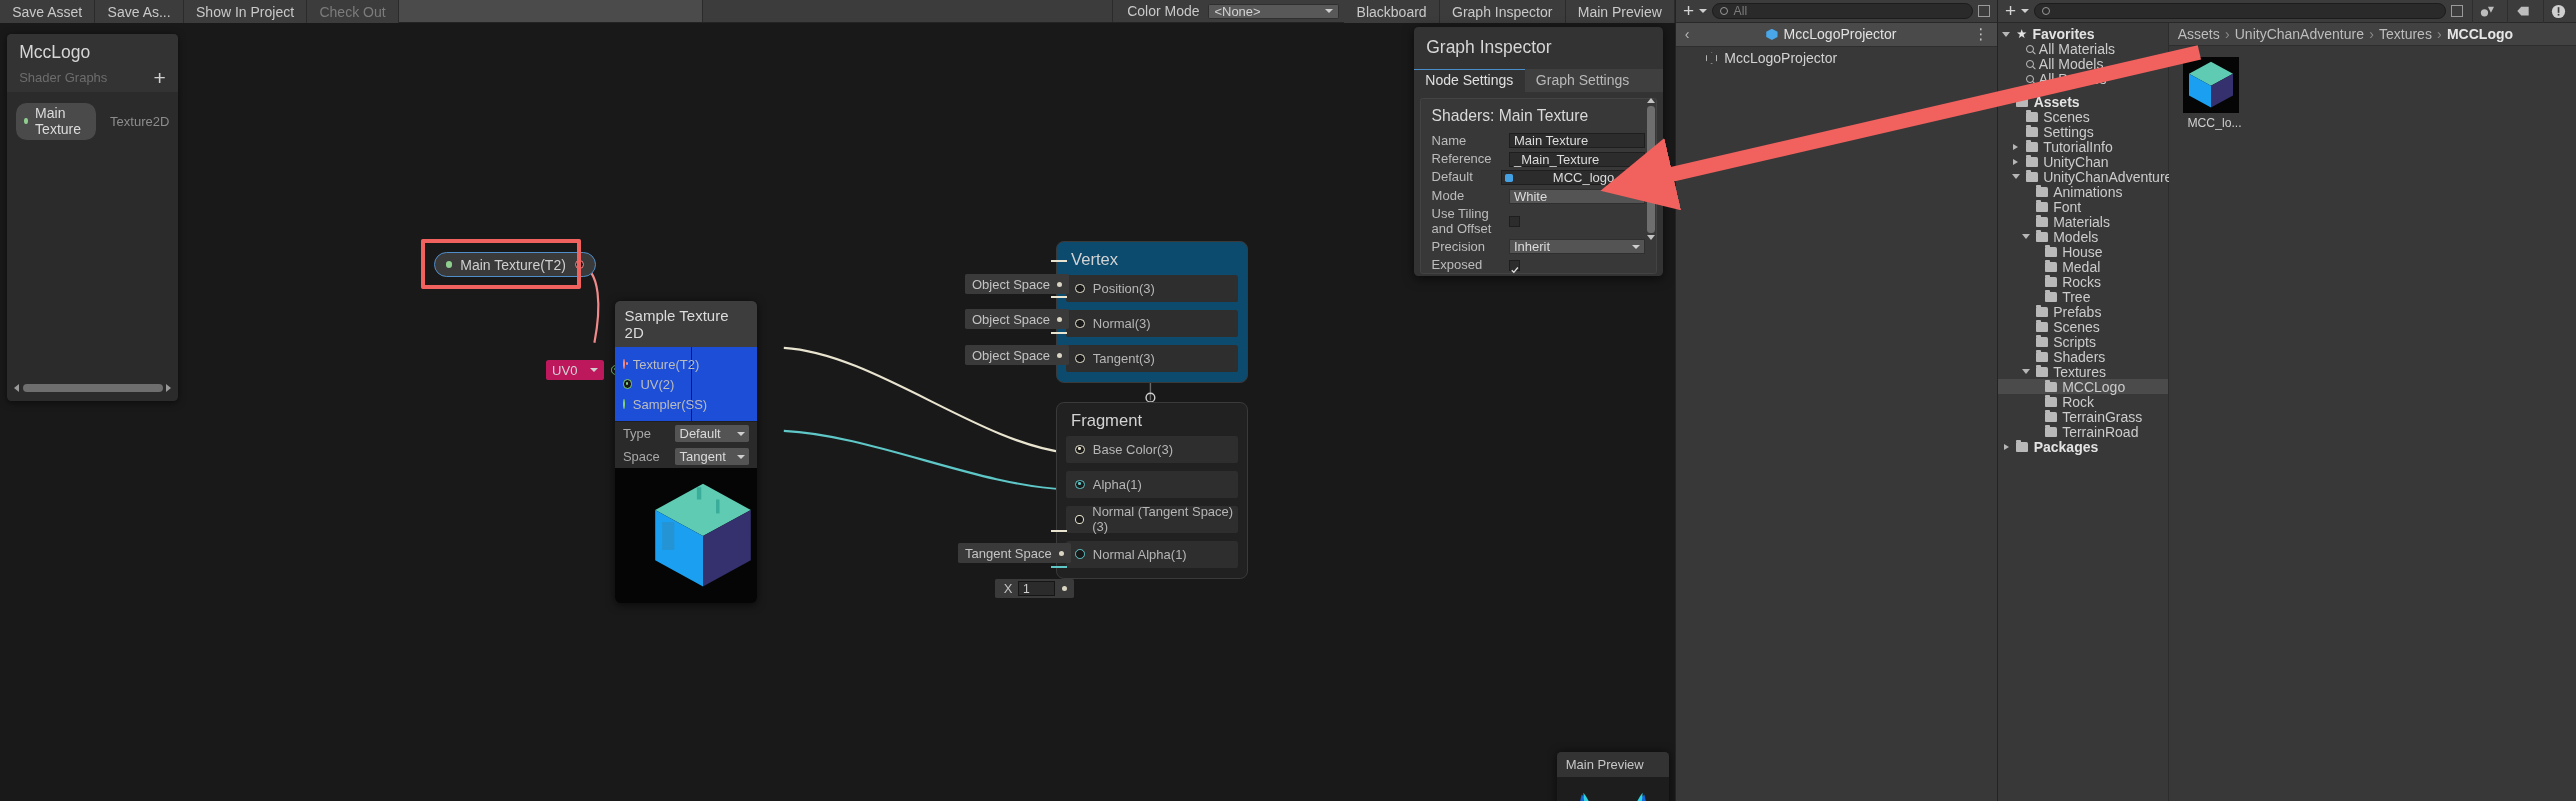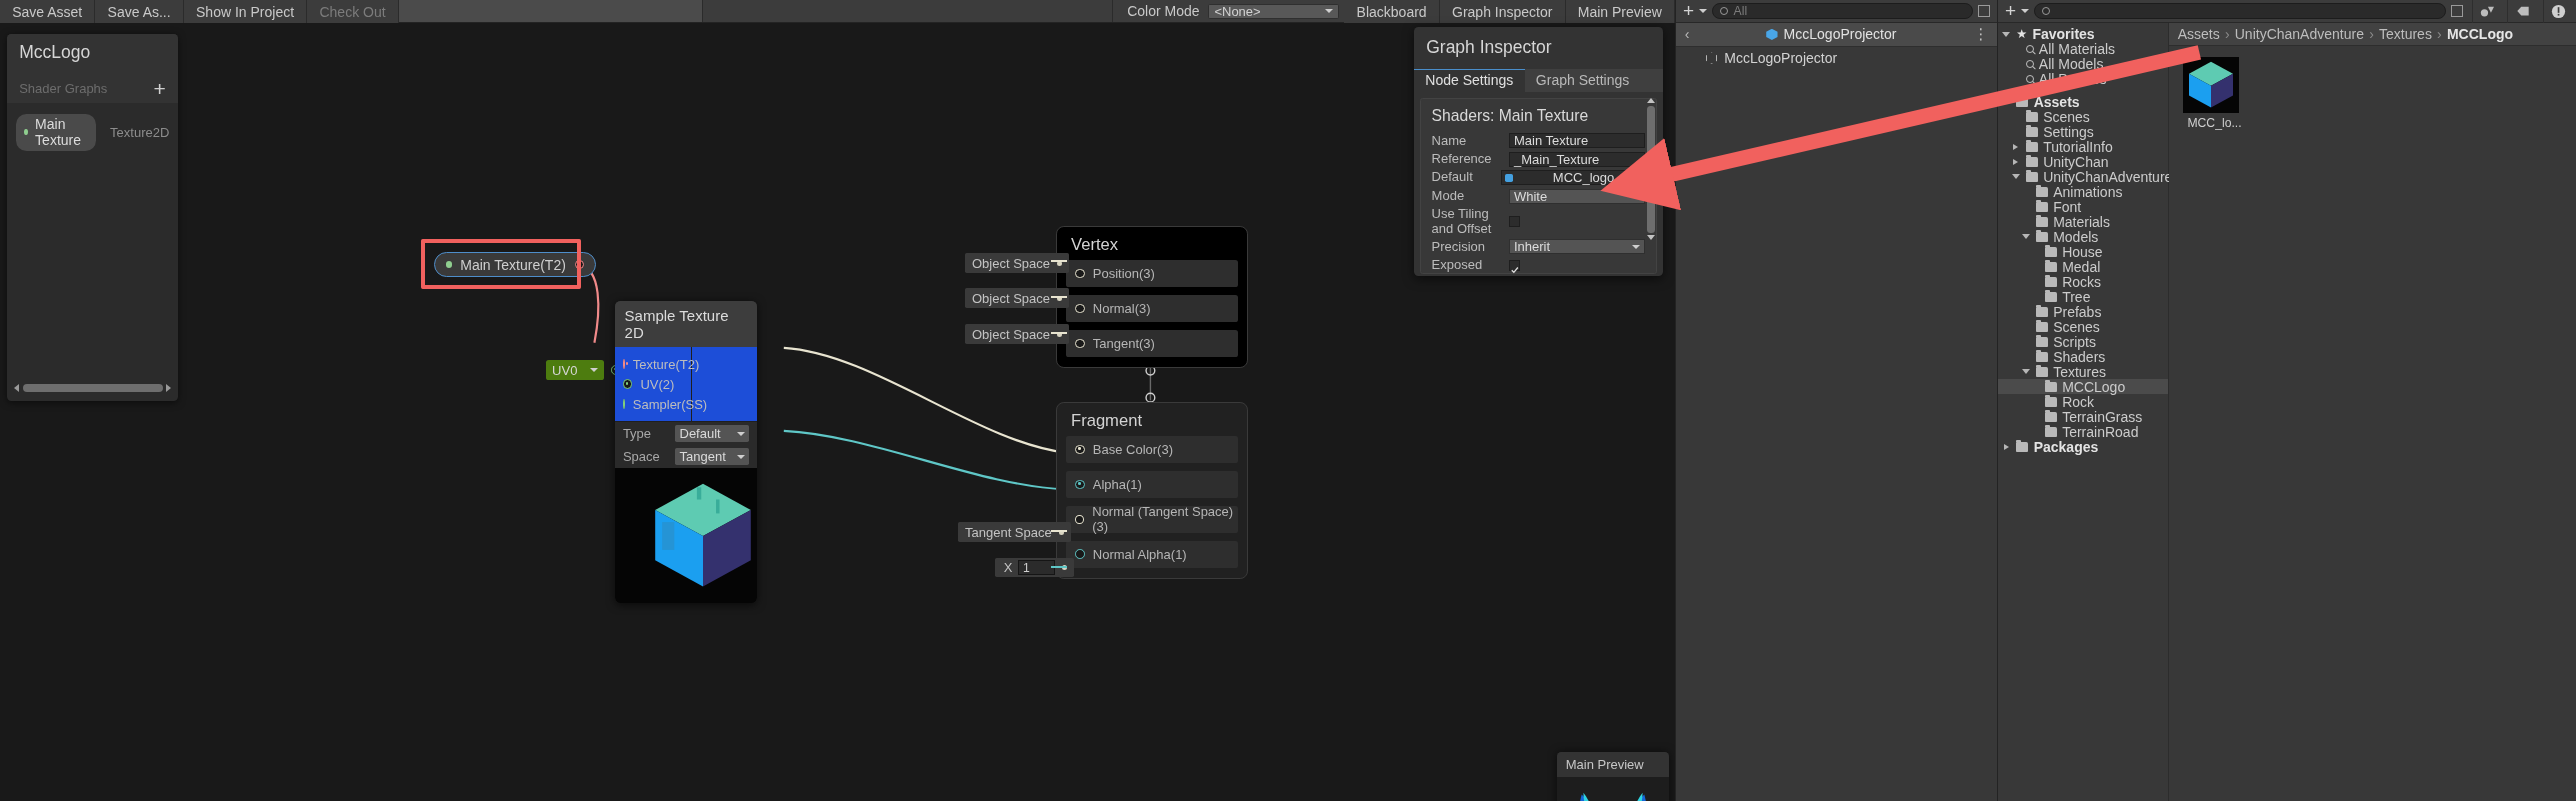--- a/index.html
+++ b/index.html
@@ -41,21 +41,21 @@
   }
 
   
   #blackboard {
     position:absolute; left:7px; top:10.5px; width:171px; height:367px;
     background:#2b2b2b; border-radius:4.4px;
     box-shadow:0 1.7px 7px rgba(0,0,0,.5);
   }
   #bb-head { padding:8.7px 12.2px 7px 12.2px; background:#333333; border-radius:4.4px 4.4px 0 0;}
   #bb-title { font-size:17.5px; color:#d6d6d6; }
-  #bb-sub-row { display:flex; justify-content:space-between; align-items:center; margin-top:18px;}
+  #bb-sub-row { display:flex; justify-content:space-between; align-items:center; margin-top:7px;}
   #bb-sub { font-size:13px; color:#6d6d6d;}
   #bb-plus { font-size:21px; color:#d0d0d0; line-height:14px; }
   #bb-body { padding:10.5px 8.7px; }
   .bb-row { display:flex; align-items:center; gap:14px; }
   .bb-pill {
     display:flex; align-items:center; gap:7px;
     background:#4a4a4a; border-radius:10.5px; padding:2.6px 12.2px 2.6px 8.7px;
     font-size:14px; color:#dcdcdc;
   }
   .bb-dot { width:6.1px;height:6.1px;border-radius:50%; background:#8fce8f;}
@@ -90,21 +90,21 @@
   
   #prop-highlight {
     position:absolute; left:421px; top:216px; width:160px; height:50px;
     border:4.4px solid #f1615e; border-radius:1.7px; pointer-events:none;
   }
 
   
   #uv0-chip {
     position:absolute; left:546px; top:337px;
     display:flex; align-items:center; gap:13px;
-    background:#4d7c0f; border-radius:2.6px; padding:2.6px 6.1px; font-size:13px; color:#d6d6d6;
+    background:#be185d; border-radius:2.6px; padding:2.6px 6.1px; font-size:13px; color:#d6d6d6;
   }
   #uv0-out { position:absolute; left:611px; top:342px; }
 
   
   #st2d {
     position:absolute; left:615px; top:278px; width:142px;
     background:#2a2a2a; border-radius:5.2px; box-shadow:0 1.7px 8.7px rgba(0,0,0,.6);
     overflow:hidden;
   }
   #st2d-head { background:#3d3d3d; padding:6.1px 9.6px; font-size:15px; color:#dcdcdc;}
@@ -122,40 +122,40 @@
     width:74px; height:16.6px; padding:0 4.4px; background:#545454;
     border-radius:1.7px; font-size:13px; color:#dadada;
   }
   #st2d-preview { width:175px; height:135px; background:#050505; position:relative; }
 
   
   .cube { position:absolute; left:50%; top:50%; transform:translate(-50%,-50%); }
 
   
   #masterstack {
-    position:absolute; left:1056px; top:203px; width:192px;
-    background:#000000; border:0.9px solid #3a3a3a; border-radius:7.9px;
+    position:absolute; left:1056px; top:218px; width:192px;
+    background:#0c4a6e; border:0.9px solid #3a3a3a; border-radius:7.9px;
   }
   #fragstack {
     position:absolute; left:1056px; top:379px; width:192px;
     background:#212121; border:0.9px solid #3a3a3a; border-radius:7.9px;
   }
   .ms-title { padding:7.9px 10.5px 3.5px 14px; font-size:16.6px; color:#d3d3d3;}
   .ms-body { padding:1.7px 8.7px 10.5px 8.7px; }
   .ms-slot {
     background:#2e2e2e; border-radius:2.6px; height:27px; margin-bottom:7.9px;
     display:flex; align-items:center; gap:7.9px; padding-left:9.6px;
     font-size:13px; color:#b6b6b6;
   }
   .ms-slot:last-child { margin-bottom:0; }
   
   .ext-chip {
     position:absolute; display:flex; align-items:center; gap:7px;
     background:#3a3a3a; border-radius:1.7px; padding:2.6px 7px;
-    font-size:13px; color:#c3c3c3; white-space:nowrap;
+    font-size:13px; color:#c3c3c3; white-space:nowrap;margin-top:21px;
   }
   .chip-dot { width:5.2px;height:5.2px;border-radius:50%;background:#d9d5c2;}
   .chip-line { position:absolute; height:1.7px; background:#e8e4d0;}
   .xfield {
     display:flex; align-items:center; gap:6.1px;
     background:#3a3a3a; border-radius:1.7px; padding:1.7px 7px 1.7px 8.7px; font-size:13px;
   }
   .xfield input {
     width:37px; height:15.7px; background:#2b2b2b; border:0.9px solid #151515;
     color:#d0d0d0; font-size:12.2px; font-family:"Liberation Sans",sans-serif; padding-left:3.5px;

